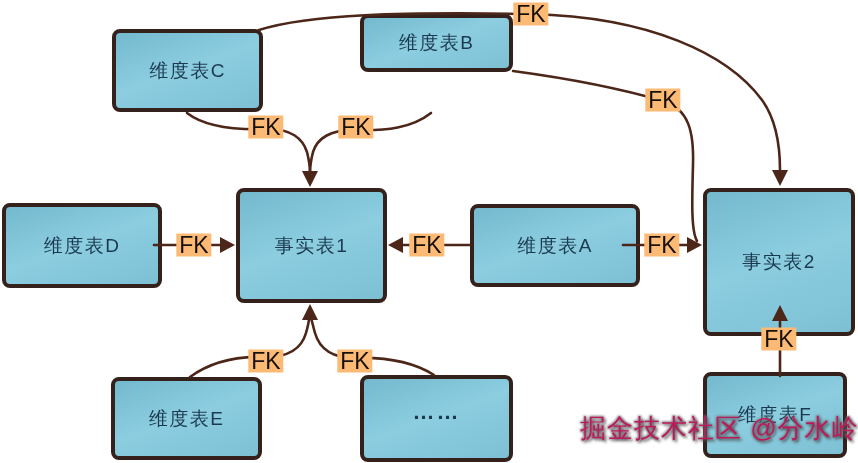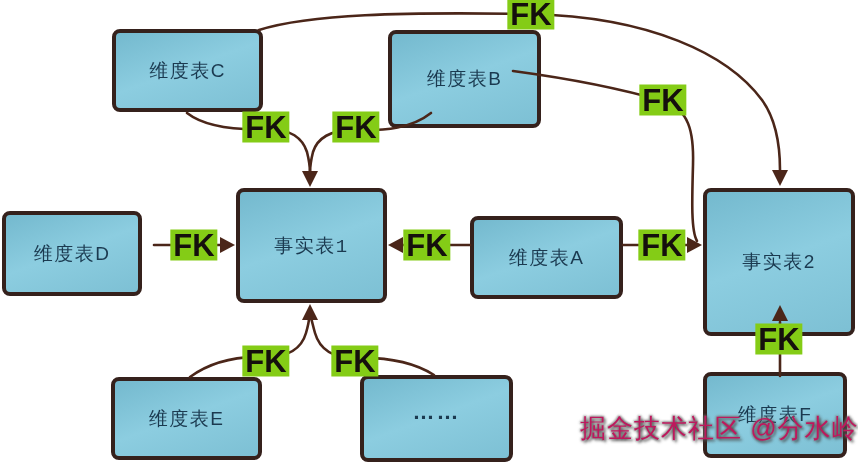--- a/index.html
+++ b/index.html
@@ -33,24 +33,24 @@
   }
   .node .lbl.etc{
     font-weight:bold;
     font-size:22px;
     letter-spacing:2px;
     line-height:0.4;
     transform:translateY(-6px);
   }
   
   .n-dim-c{left:112px;top:29px;width:151px;height:83px;}
-  .n-dim-b{left:360px;top:30px;width:153px;height:98px;margin-left:28px;}
-  .n-dim-d{left:2px;top:203px;width:140px;height:85px;margin-top:8px;}
-  .n-fact-1{left:236px;top:188px;width:151px;height:115px;font-family:Liberation Mono, monospace;}
-  .n-dim-a{left:470px;top:204px;width:153px;height:83px;margin-top:12px;}
+  .n-dim-b{left:360px;top:14px;width:153px;height:58px;}
+  .n-dim-d{left:2px;top:203px;width:160px;height:85px;}
+  .n-fact-1{left:236px;top:188px;width:151px;height:115px;}
+  .n-dim-a{left:470px;top:204px;width:170px;height:83px;}
   .n-fact-2{left:703px;top:188px;width:152px;height:148px;}
   .n-dim-e{left:111px;top:377px;width:151px;height:83px;text-align:center;}
   .n-etc{left:360px;top:375px;width:153px;height:87px;}
   .n-dim-f{left:703px;top:372px;width:144px;height:86px;}
 
   svg.edges{
     position:absolute;left:0;top:0;
     width:858px;height:463px;
     pointer-events:none;
   }
@@ -60,24 +60,24 @@
     stroke-width:2.6;
     stroke-linecap:round;
   }
   svg.edges polygon{
     fill:var(--edge);
     stroke:none;
   }
   .fk{
     position:absolute;
     transform:translate(-50%,-50%);
-    background:#84cc16;
+    background:#fdba74;
     padding:0 3px;
-    font-size:31px;
-    font-weight:700;
+    font-size:23px;
+    font-weight:400;
     color:var(--fk);
     line-height:1;
     white-space:nowrap;
   }
   .watermark{
     position:absolute;
     left:580px;top:411px;
     font-size:26px;
     color:#be185d;
     white-space:nowrap;

